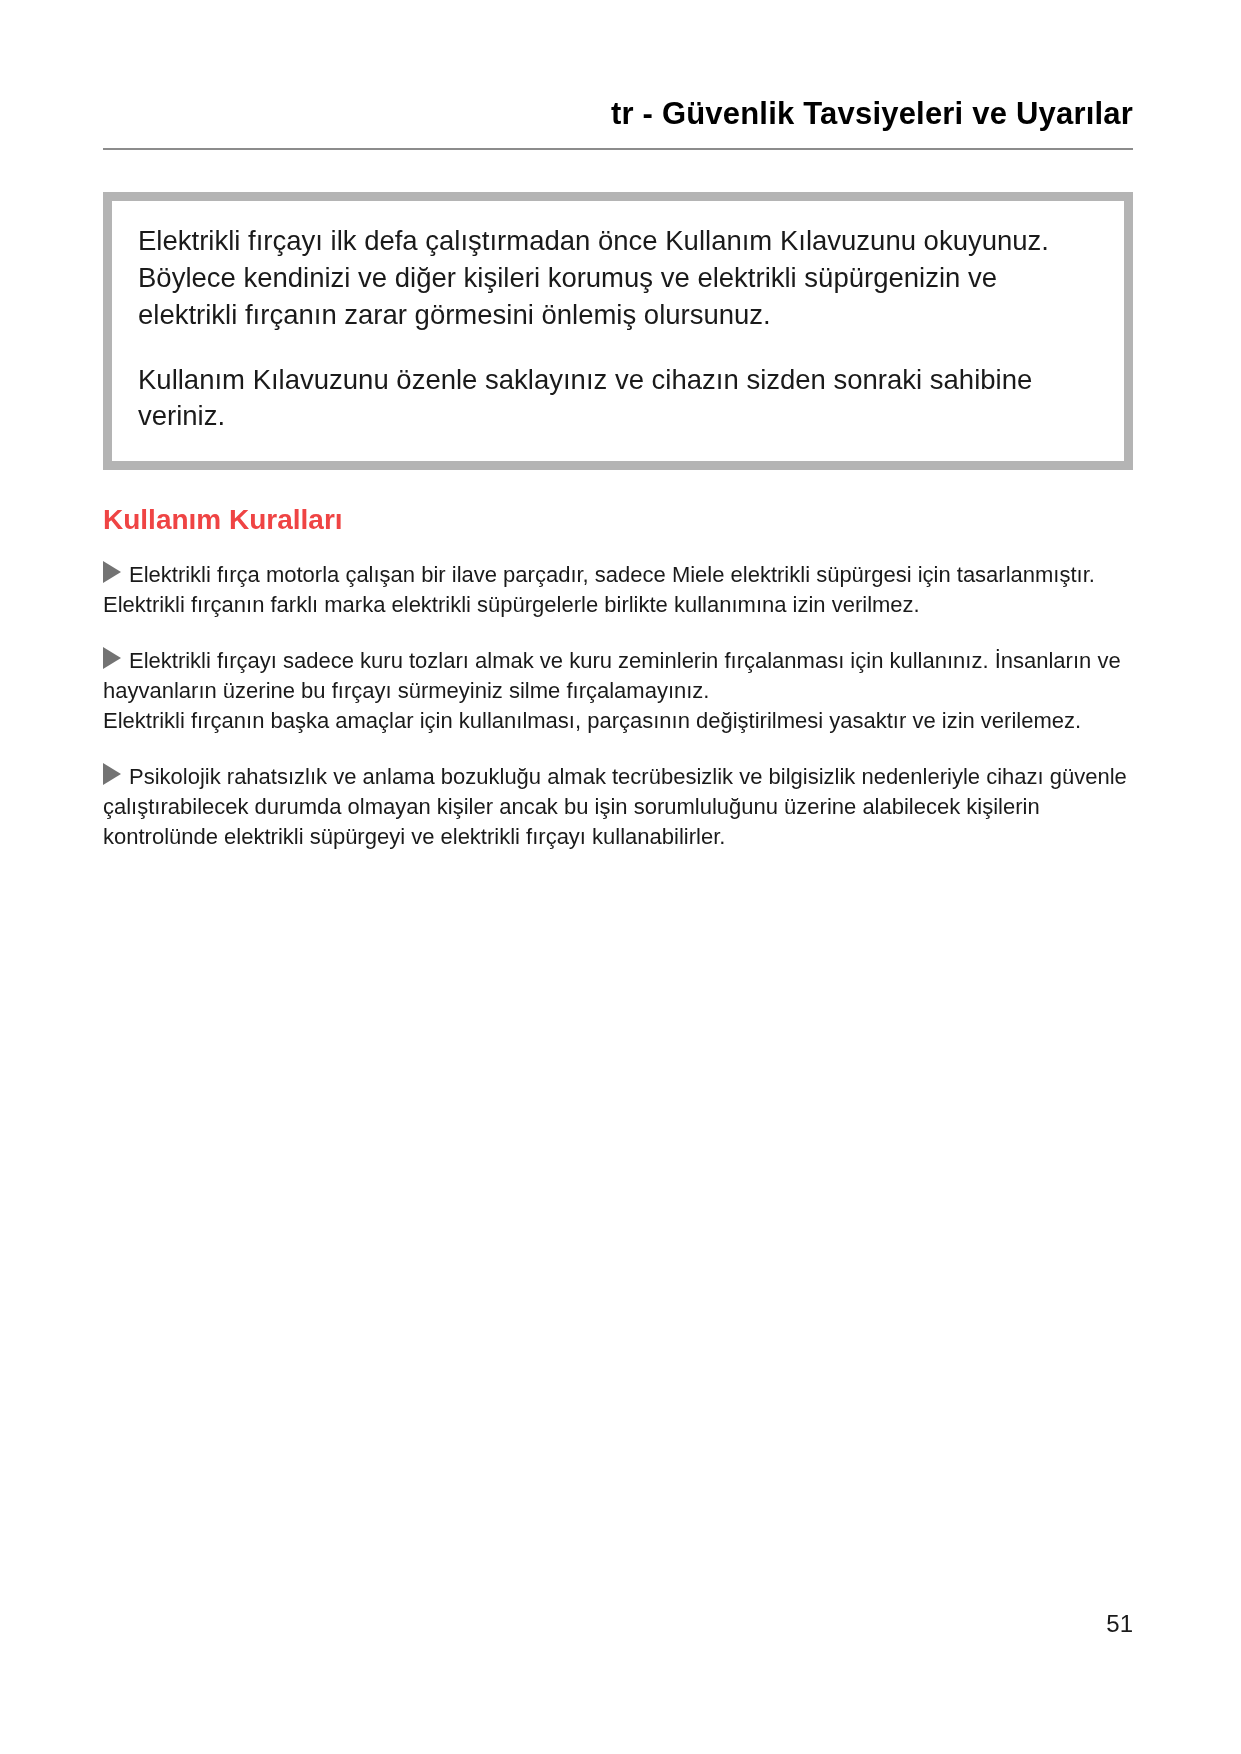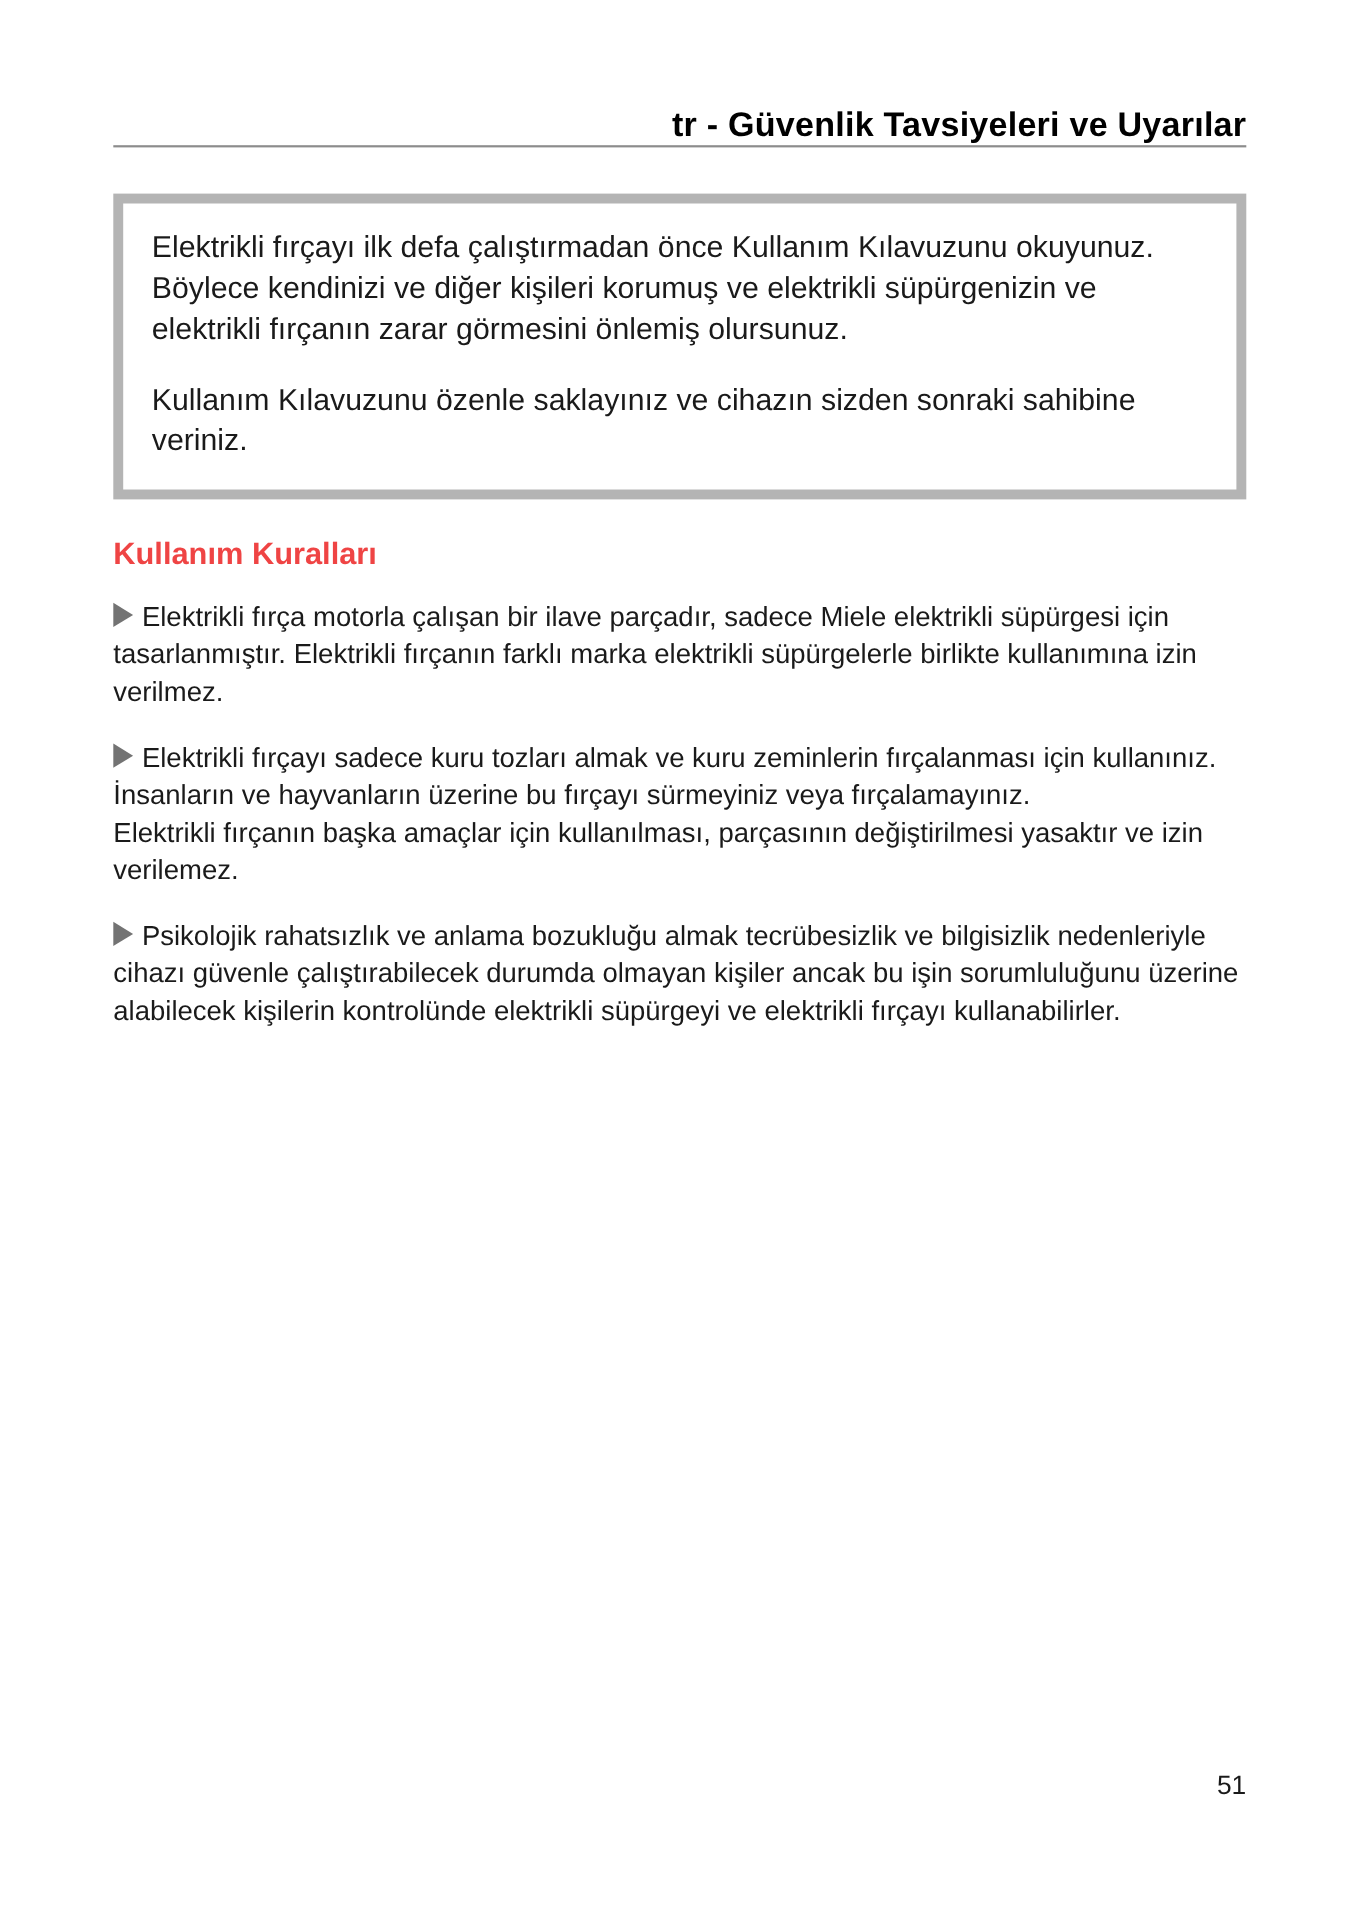--- a/index.html
+++ b/index.html
@@ -22,21 +22,21 @@
     left: 103px;
     top: 96px;
     width: 1030px;
   }
   .page-header {
     text-align: right;
     font-size: 31px;
     font-weight: bold;
     letter-spacing: 0.2px;
     color: #000;
-    padding-bottom: 0;
+    padding-bottom: 16px;
   }
   .header-rule {
     border-bottom: 2px solid #8c8c8c;
     width: 100%;
     margin-bottom: 42px;
   }
   .warning-box {
     border: 9px solid #b4b4b4;
     background: #ffffff;
     padding: 22px 26px 26px 26px;
@@ -53,21 +53,21 @@
     margin-bottom: 0;
   }
   .section-title {
     font-size: 28px;
     font-weight: bold;
     margin: 26px 0 24px 0;
     color: #ef4444;
   }
   .bullet-para {
     margin: 0 0 26px 0;
-    font-size: 25px;
+    font-size: 22px;
     line-height: 1.36;
     color: #1a1a1a;
   }
   .bullet-para:last-child {
     margin-bottom: 0;
   }
   .tri {
     display: inline-block;
     width: 0;
     height: 0;
@@ -98,21 +98,21 @@
     <div class="warning-box">
       <p>Elektrikli fırçayı ilk defa çalıştırmadan önce Kullanım Kılavuzunu okuyunuz. Böylece kendinizi ve diğer kişileri korumuş ve elektrikli süpürgenizin ve elektrikli fırçanın zarar görmesini önlemiş olursunuz.</p>
       <p>Kullanım Kılavuzunu özenle saklayınız ve cihazın sizden sonraki sahibine veriniz.</p>
     </div>
 
 
     <h2 class="section-title">Kullanım Kuralları</h2>
 
     <p class="bullet-para"><span class="tri"></span><span>Elektrikli fırça motorla çalışan bir ilave parçadır, sadece Miele elektrikli süpürgesi için tasarlanmıştır. Elektrikli fırçanın farklı marka elektrikli süpürgelerle birlikte kullanımına izin verilmez.</span></p>
 
-    <p class="bullet-para"><span class="tri"></span><span style="white-space: pre-line;">Elektrikli fırçayı sadece kuru tozları almak ve kuru zeminlerin fırçalanması için kullanınız. İnsanların ve hayvanların üzerine bu fırçayı sürmeyiniz veya fırçalamayınız.
+    <p class="bullet-para"><span class="tri"></span><span style="white-space: pre-line;">Elektrikli fırçayı sadece kuru tozları almak ve kuru zeminlerin fırçalanması için kullanınız. İnsanların ve hayvanların üzerine bu fırçayı sürmeyiniz silme fırçalamayınız.
 Elektrikli fırçanın başka amaçlar için kullanılması, parçasının değiştirilmesi yasaktır ve izin verilemez.</span></p>
 
     <p class="bullet-para"><span class="tri"></span><span>Psikolojik rahatsızlık ve anlama bozukluğu almak tecrübesizlik ve bilgisizlik nedenleriyle cihazı güvenle çalıştırabilecek durumda olmayan kişiler ancak bu işin sorumluluğunu üzerine alabilecek kişilerin kontrolünde elektrikli süpürgeyi ve elektrikli fırçayı kullanabilirler.</span></p>
 
   </div>
 
   <div class="page-number">51</div>
 
 </div>
 

